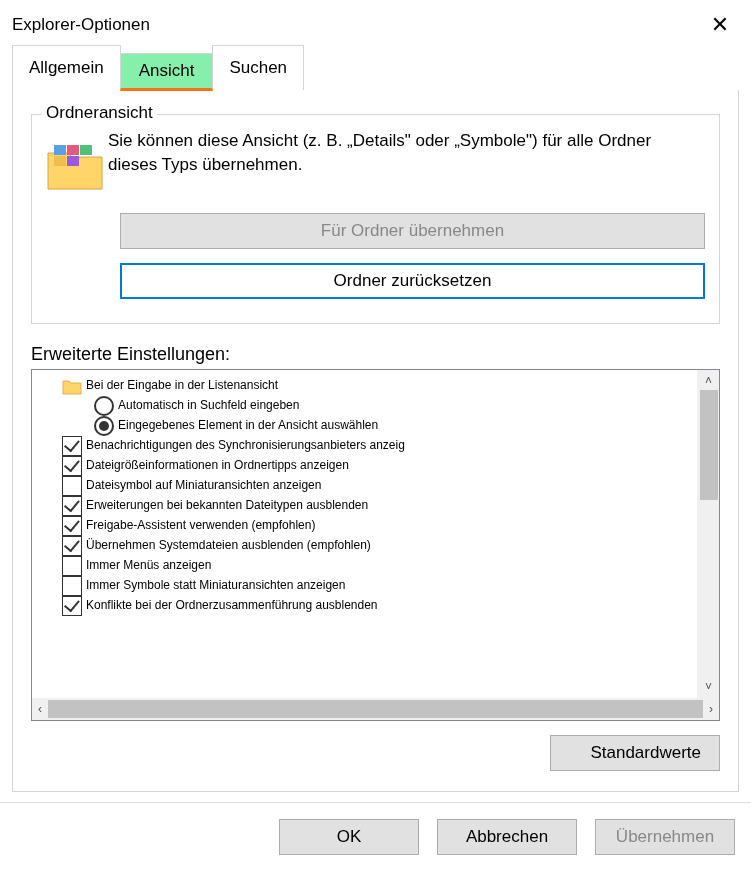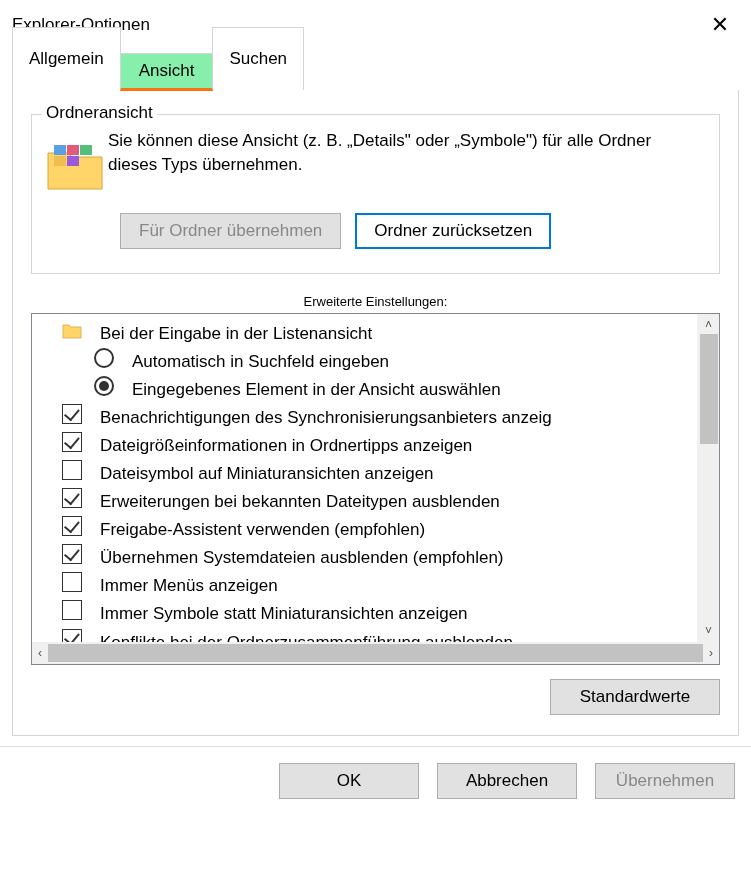--- a/index.html
+++ b/index.html
@@ -43,21 +43,21 @@
       border-bottom: none;
       padding: 7px 18px;
       font-size: 17px;
       cursor: pointer;
       background: #fff;
       position: relative;
       margin-right: -1px;
     }
     .tab.inactive {
       margin-top: 4px;
-      padding: 21px 16px;
+      padding: 12px 16px;
       color: #000;
     }
     .tab.active {
       background: #86efac;
       z-index: 2;
       border-bottom: 3px solid #f97316;
       margin-bottom: -1px;
     }
     .tabpanel {
       border: 1px solid #d5d5d5;
@@ -96,20 +96,21 @@
       font-size: 17px;
       line-height: 1.4;
       padding-right: 6px;
     }
     .fieldset-buttons {
       display: flex;
       gap: 14px;
       margin-top: 22px;
       justify-content: flex-start;
       padding-left: 74px;
+      flex-direction: column;
     }
     .btn {
       font-family: inherit;
       font-size: 17px;
       padding: 7px 18px;
       background: #e1e1e1;
       border: 1px solid #adadad;
       cursor: pointer;
       min-width: 120px;
     }
@@ -117,24 +118,23 @@
       color: #888;
       background: #e1e1e1;
       cursor: default;
     }
     .btn.highlighted {
       border: 2px solid #0078d7;
       padding: 6px 17px;
       background: #fff;
     }
     .section-label {
-      font-size: 13px;
+      font-size: 18px;
       margin-top: 20px;
       margin-bottom: 4px;
-      text-align: center;
     }
     .tree-container {
       border: 1px solid #828790;
       background: #fff;
       height: 352px;
       display: flex;
       flex-direction: column;
     }
     .tree {
       flex: 1;
@@ -142,22 +142,23 @@
       overflow: hidden;
       position: relative;
     }
     .tree-content {
       flex: 1;
       padding: 6px 4px 0 4px;
       overflow: hidden;
     }
     .tree-item {
       display: flex;
-      gap: 18px;
-      font-size: 17px;
+      align-items: center;
+      gap: 4px;
+      font-size: 12px;
       line-height: 1.65;
       white-space: nowrap;
     }
     .tree-item.level0 { padding-left: 26px; }
     .tree-item.level1 { padding-left: 58px; }
     .tree-item .chk, .tree-item .rad {
       width: 20px;
       height: 20px;
       flex-shrink: 0;
       display: inline-flex;
@@ -224,20 +225,21 @@
       background: #c2c2c2;
       margin: 0 6px;
     }
     .defaults-row {
       display:flex;
       justify-content:flex-end;
       margin-top: 14px;
     }
     .defaults-row .btn {
       min-width: 170px;
+      text-align: right;
     }
     .bottom-buttons {
       display: flex;
       justify-content: flex-end;
       gap: 18px;
       padding: 16px 16px 0 0;
       border-top: 1px solid #ddd;
       margin-top: 10px;
     }
     .bottom-buttons .btn {

